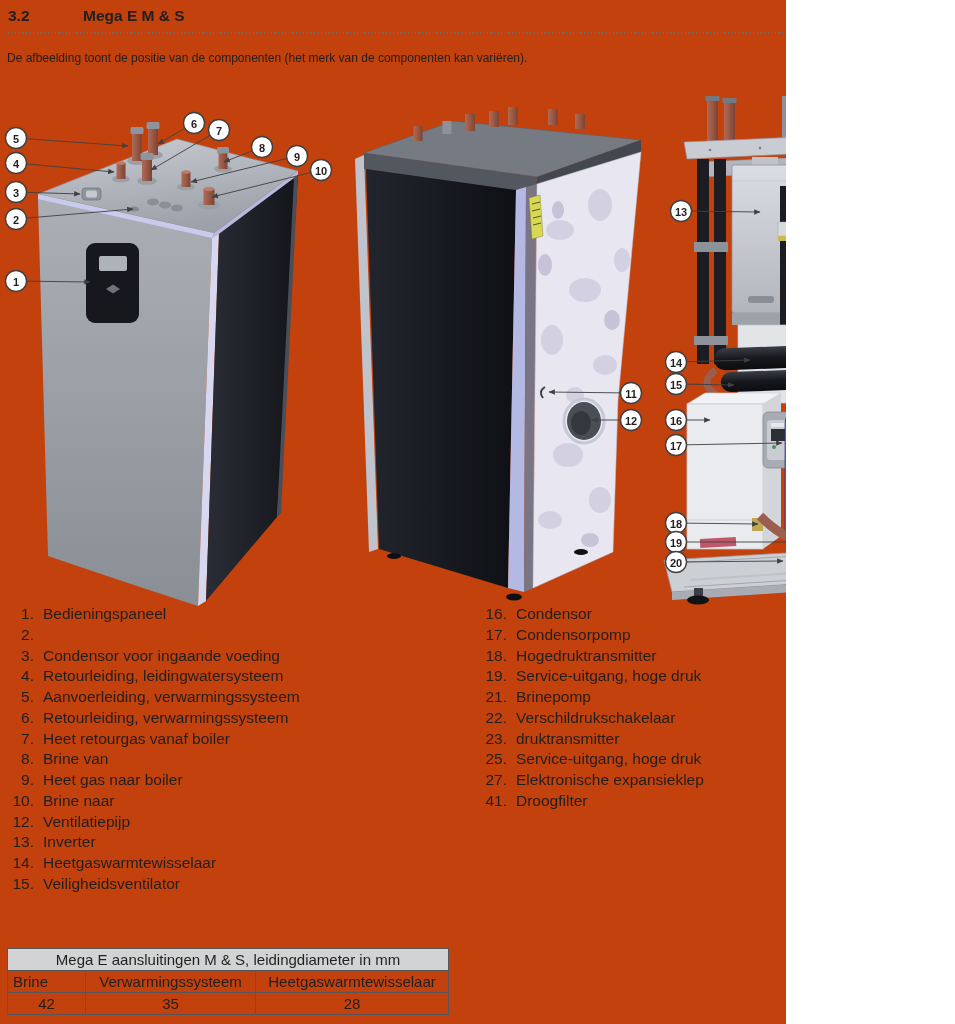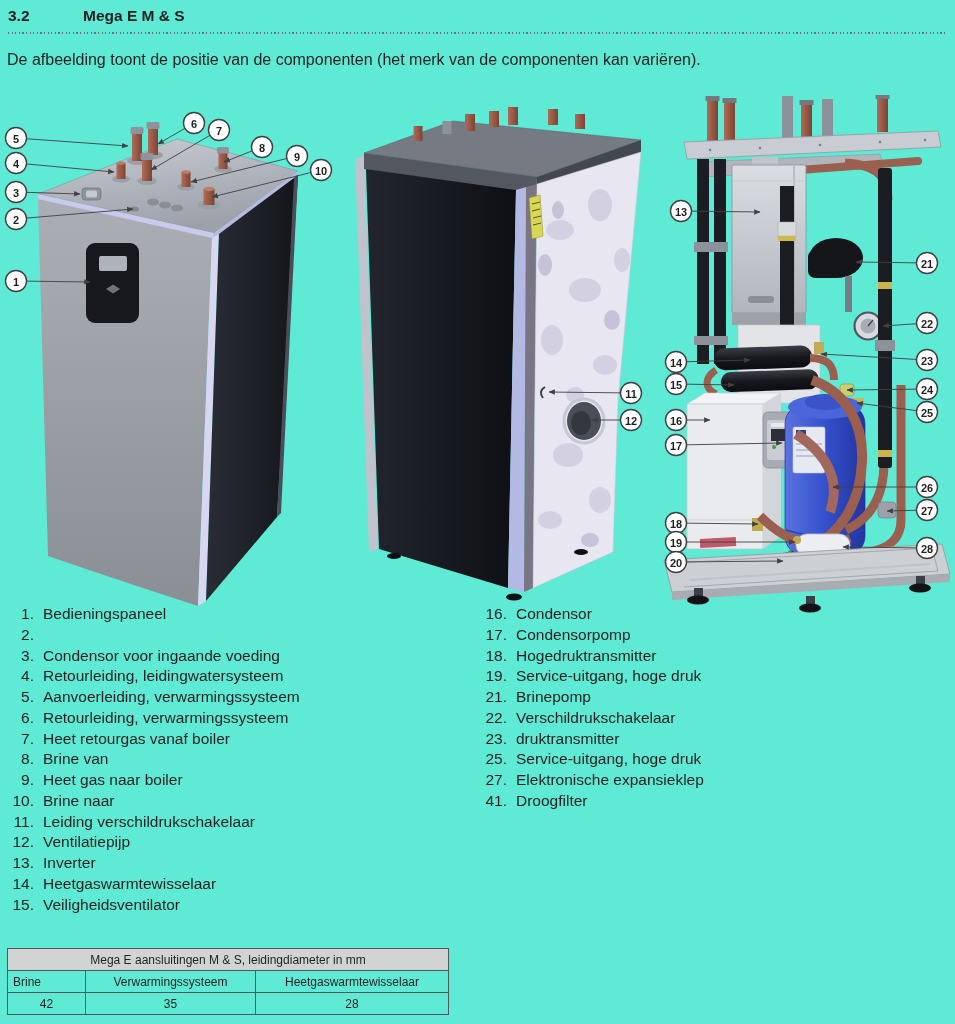--- a/index.html
+++ b/index.html
@@ -1,43 +1,43 @@
 <!DOCTYPE html>
 <html><head>
 <meta charset="utf-8">
 <style>
   html,body{margin:0;padding:0;background:#fff;}
-  .page{position:relative;width:955px;height:1024px;background:#5eead4;overflow:hidden;
+  .page{position:relative;width:786px;height:1024px;background:#c2410c;overflow:hidden;
         font-family:"Liberation Sans",sans-serif;color:#231f20;}
 
   
   .doc-header{position:absolute;top:7px;left:8px;display:flex;font-size:15.5px;font-weight:bold;}
   .doc-header .sec-num{width:75px;}
   .rule{position:absolute;top:32px;left:8px;width:939px;height:1.5px;
         background-image:repeating-linear-gradient(to right,#6d6e71 0 1.2px,transparent 1.2px 3.6px);}
-  .intro{position:absolute;top:51px;left:7px;margin:0;font-size:16px;}
+  .intro{position:absolute;top:51px;left:7px;margin:0;font-size:12px;}
 
   
   .figure{position:absolute;top:95px;left:0;width:955px;height:518px;}
   .figure svg{display:block;}
   .leader{stroke:#414042;stroke-width:0.9;fill:none;}
   .callout-circle{fill:#ffffff;stroke:#414042;stroke-width:1.4;}
   .callout-num{font-family:"Liberation Sans",sans-serif;font-size:11px;font-weight:600;
                fill:#231f20;text-anchor:middle;dominant-baseline:central;}
 
   
   .comp-col{position:absolute;list-style:none;margin:0;padding:0;font-size:15.5px;line-height:20.75px;}
   .comp-col.left{left:8px;top:604px;}
   .comp-col.right{left:481px;top:604px;}
   .comp-item{display:flex;}
   .comp-item .num{flex:none;width:26px;text-align:right;margin-right:9px;}
 
   
   .diam-table{position:absolute;left:7px;top:948px;width:441px;border-collapse:collapse;
-              table-layout:fixed;font-size:12px;}
+              table-layout:fixed;font-size:15px;}
   .diam-table td{border:1.5px solid #55565a;height:21px;padding:0 5px;text-align:center;overflow:hidden;white-space:nowrap;}
   .diam-table .title-cell{background:#d1d3d4;}
   .diam-table .brine{text-align:left;}
 </style>
 </head>
 <body>
 
 <div class="page">
 
   <div class="doc-header">
@@ -504,24 +504,20 @@
     </li>
       <li class="comp-item">
       <span class="num">9.</span>
       <span class="lab">Heet gas naar boiler</span>
     </li>
       <li class="comp-item">
       <span class="num">10.</span>
       <span class="lab">Brine naar</span>
     </li>
       <li class="comp-item">
-      <span class="num">11.</span>
-      <span class="lab">Leiding verschildrukschakelaar</span>
-    </li>
-      <li class="comp-item">
       <span class="num">12.</span>
       <span class="lab">Ventilatiepijp</span>
     </li>
       <li class="comp-item">
       <span class="num">13.</span>
       <span class="lab">Inverter</span>
     </li>
       <li class="comp-item">
       <span class="num">14.</span>
       <span class="lab">Heetgaswarmtewisselaar</span>

